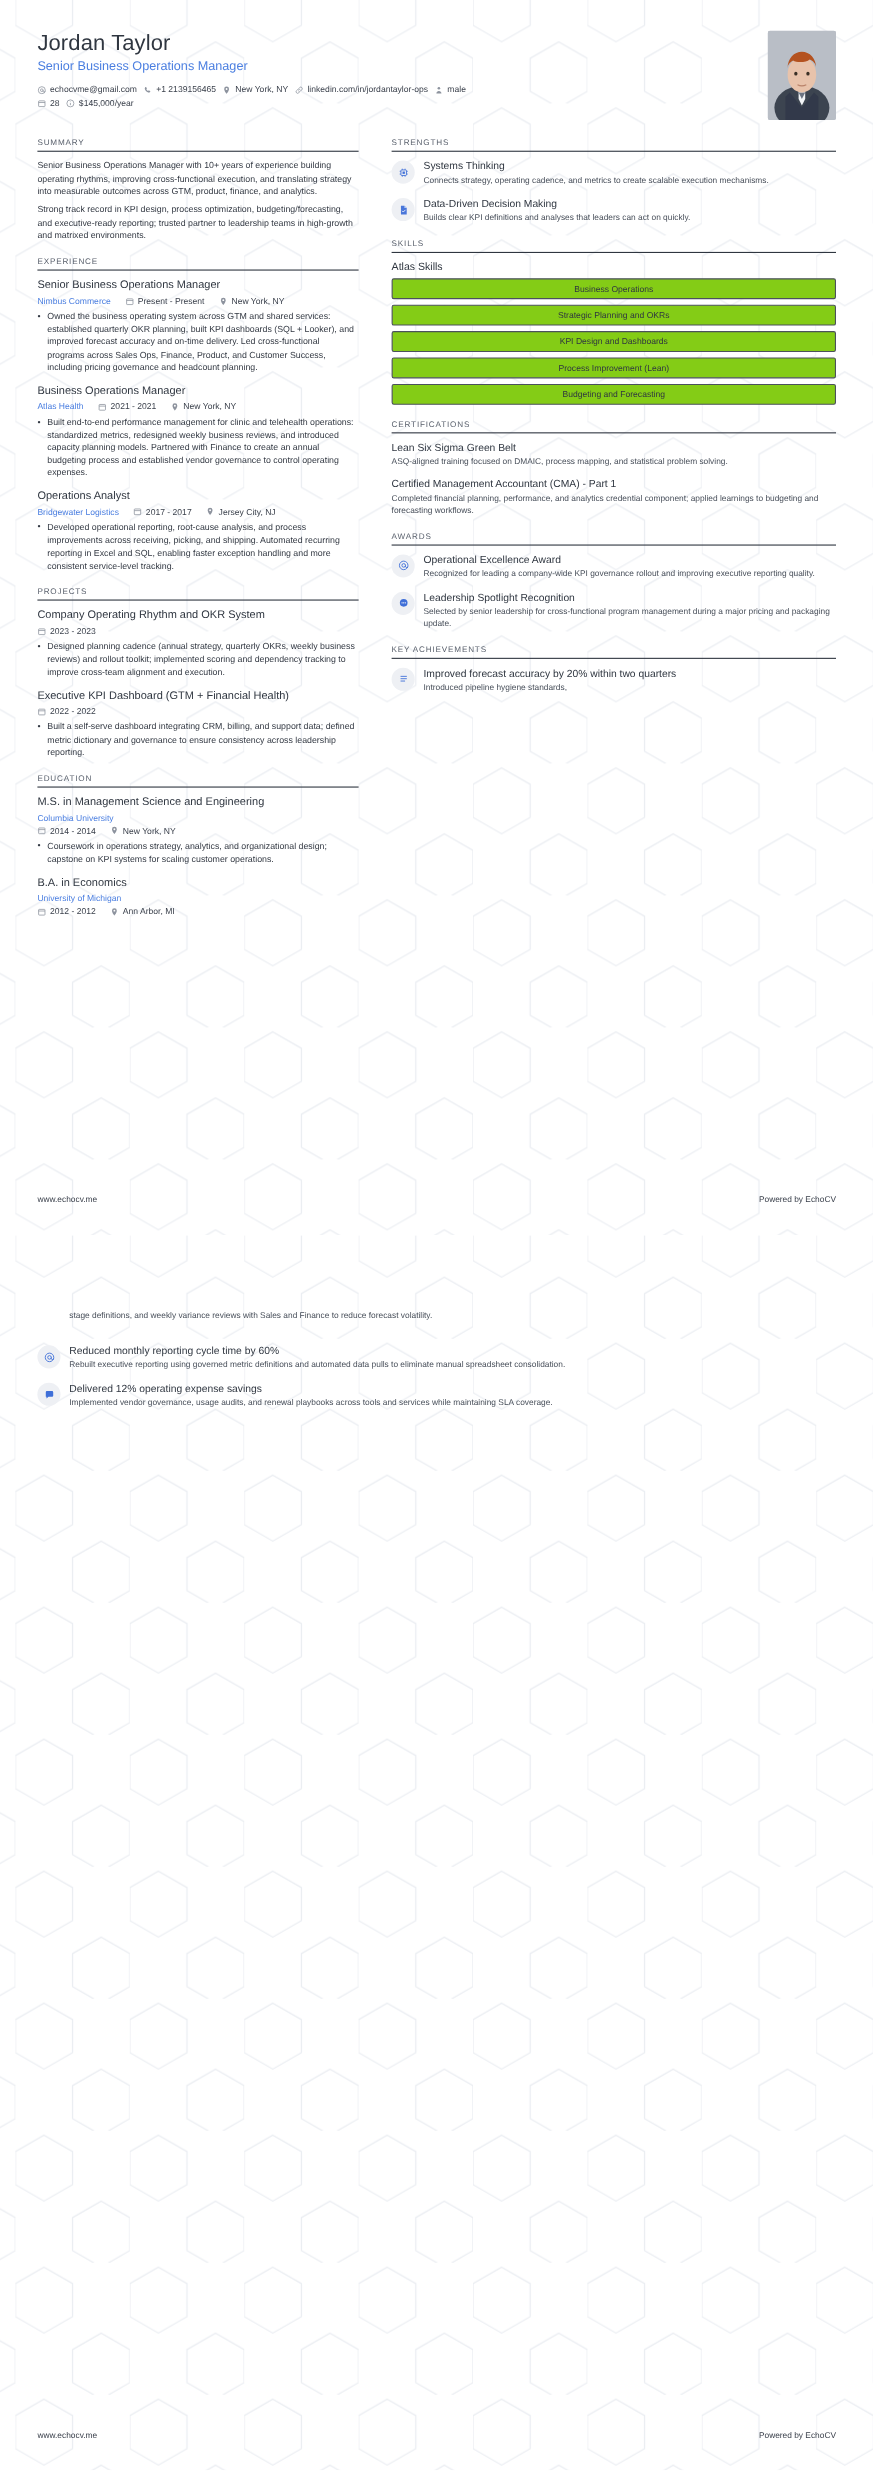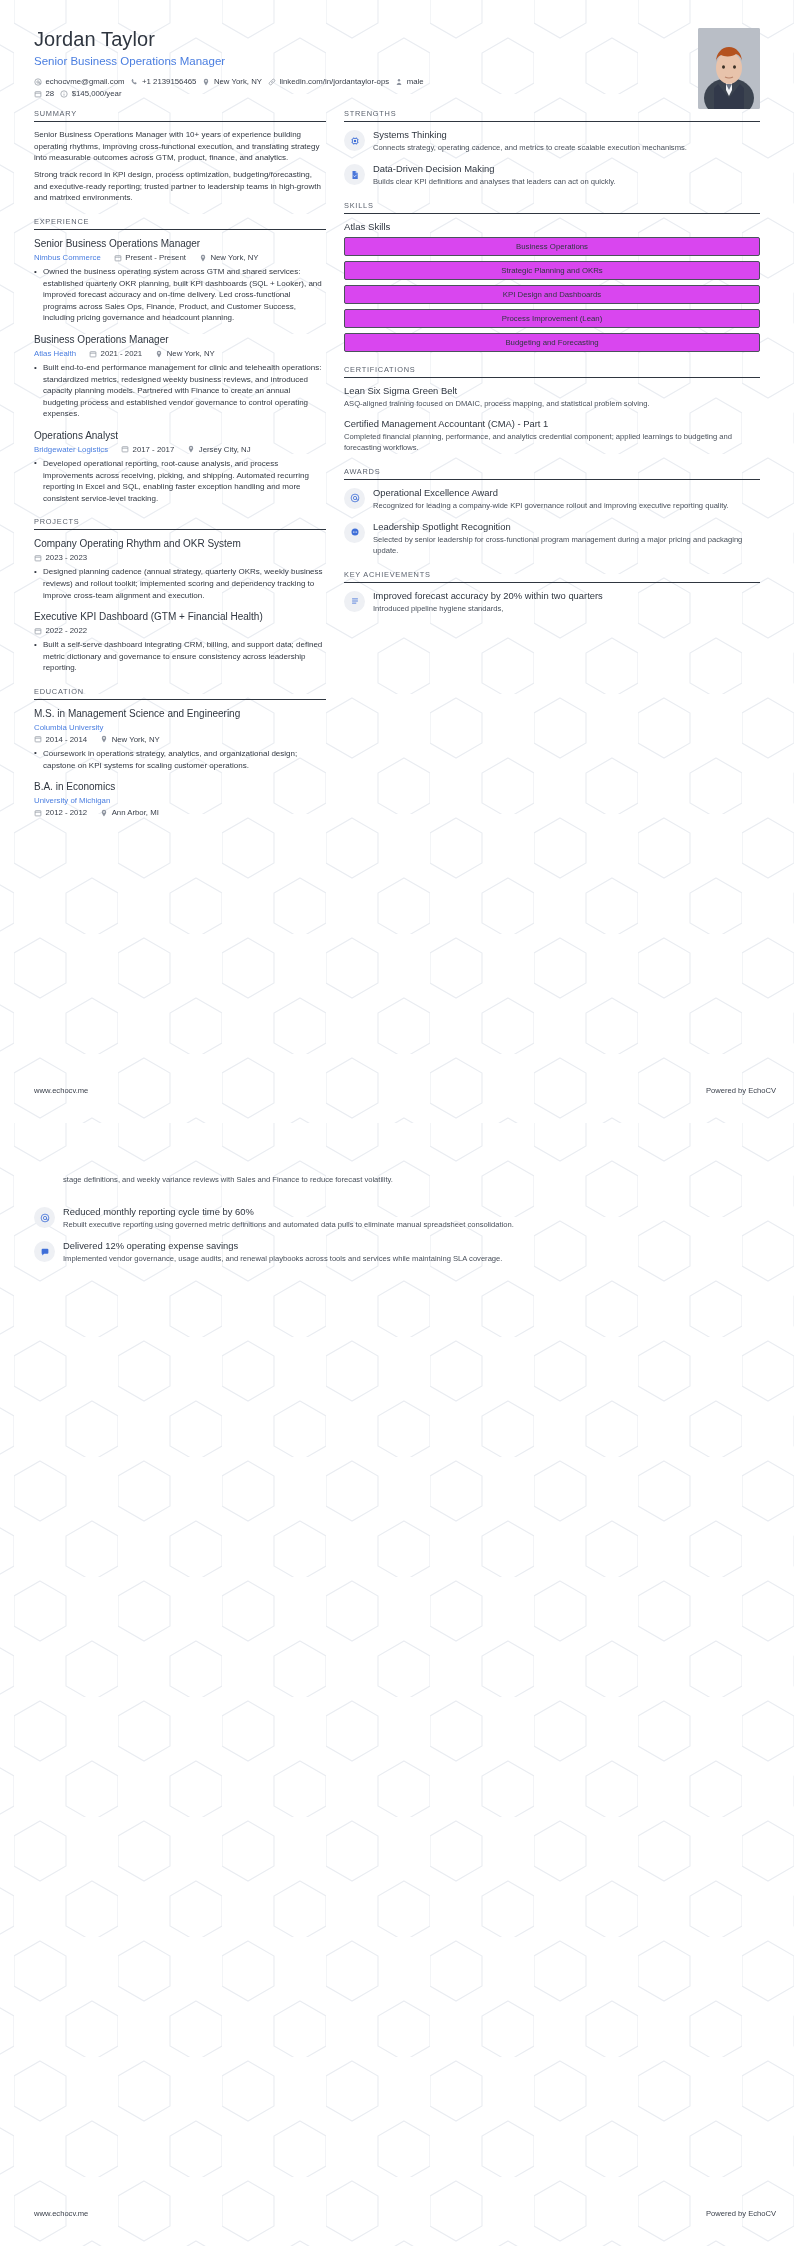--- a/index.html
+++ b/index.html
@@ -67,21 +67,21 @@
     flex: 0 0 auto;
     margin-left: 14px;
     border-radius: 2px;
     overflow: hidden;
     background: #b7bcc4;
     position: relative;
   }
   .photo svg { display: block; width: 100%; height: 100%; }
 
   
-  .cols { display: flex; gap: 18px; }
+  .cols { display: flex; gap: 30px; margin-top: 16px; }
   .col-left { width: 292px; flex: 0 0 292px; }
   .col-right { width: 200px; flex: 1 1 auto; }
 
   .sect { margin-bottom: 13px; }
   .sect-title {
     font-size: 7.4px;
     letter-spacing: 0.75px;
     color: #5a616d;
     text-transform: uppercase;
     padding-bottom: 3px;
@@ -167,41 +167,41 @@
   }
   .skill-chip {
     border: 1px solid #4b515c;
     border-radius: 2px;
     font-size: 7.8px;
     color: #2f3640;
     padding: 4px 8px;
     margin-bottom: 5px;
     display: block;
     text-align: center;
-    background: #d946ef;
+    background: #84cc16;
   }
 
   
   .cert { margin-bottom: 8px; }
   .cert-title {
     font-size: 9.4px;
     color: #2f3640;
     line-height: 1.25;
   }
   .cert-desc {
     font-size: 7.6px;
     line-height: 1.42;
     color: #49505b;
     margin-top: 2.5px;
   }
 
   
   .footer {
     position: absolute;
-    left: 34px; right: 18px;
+    left: 34px; right: 34px;
     bottom: 28px;
     display: flex;
     justify-content: space-between;
     align-items: center;
     font-size: 7.6px;
     color: #3b414c;
     z-index: 3;
   }
 
   

